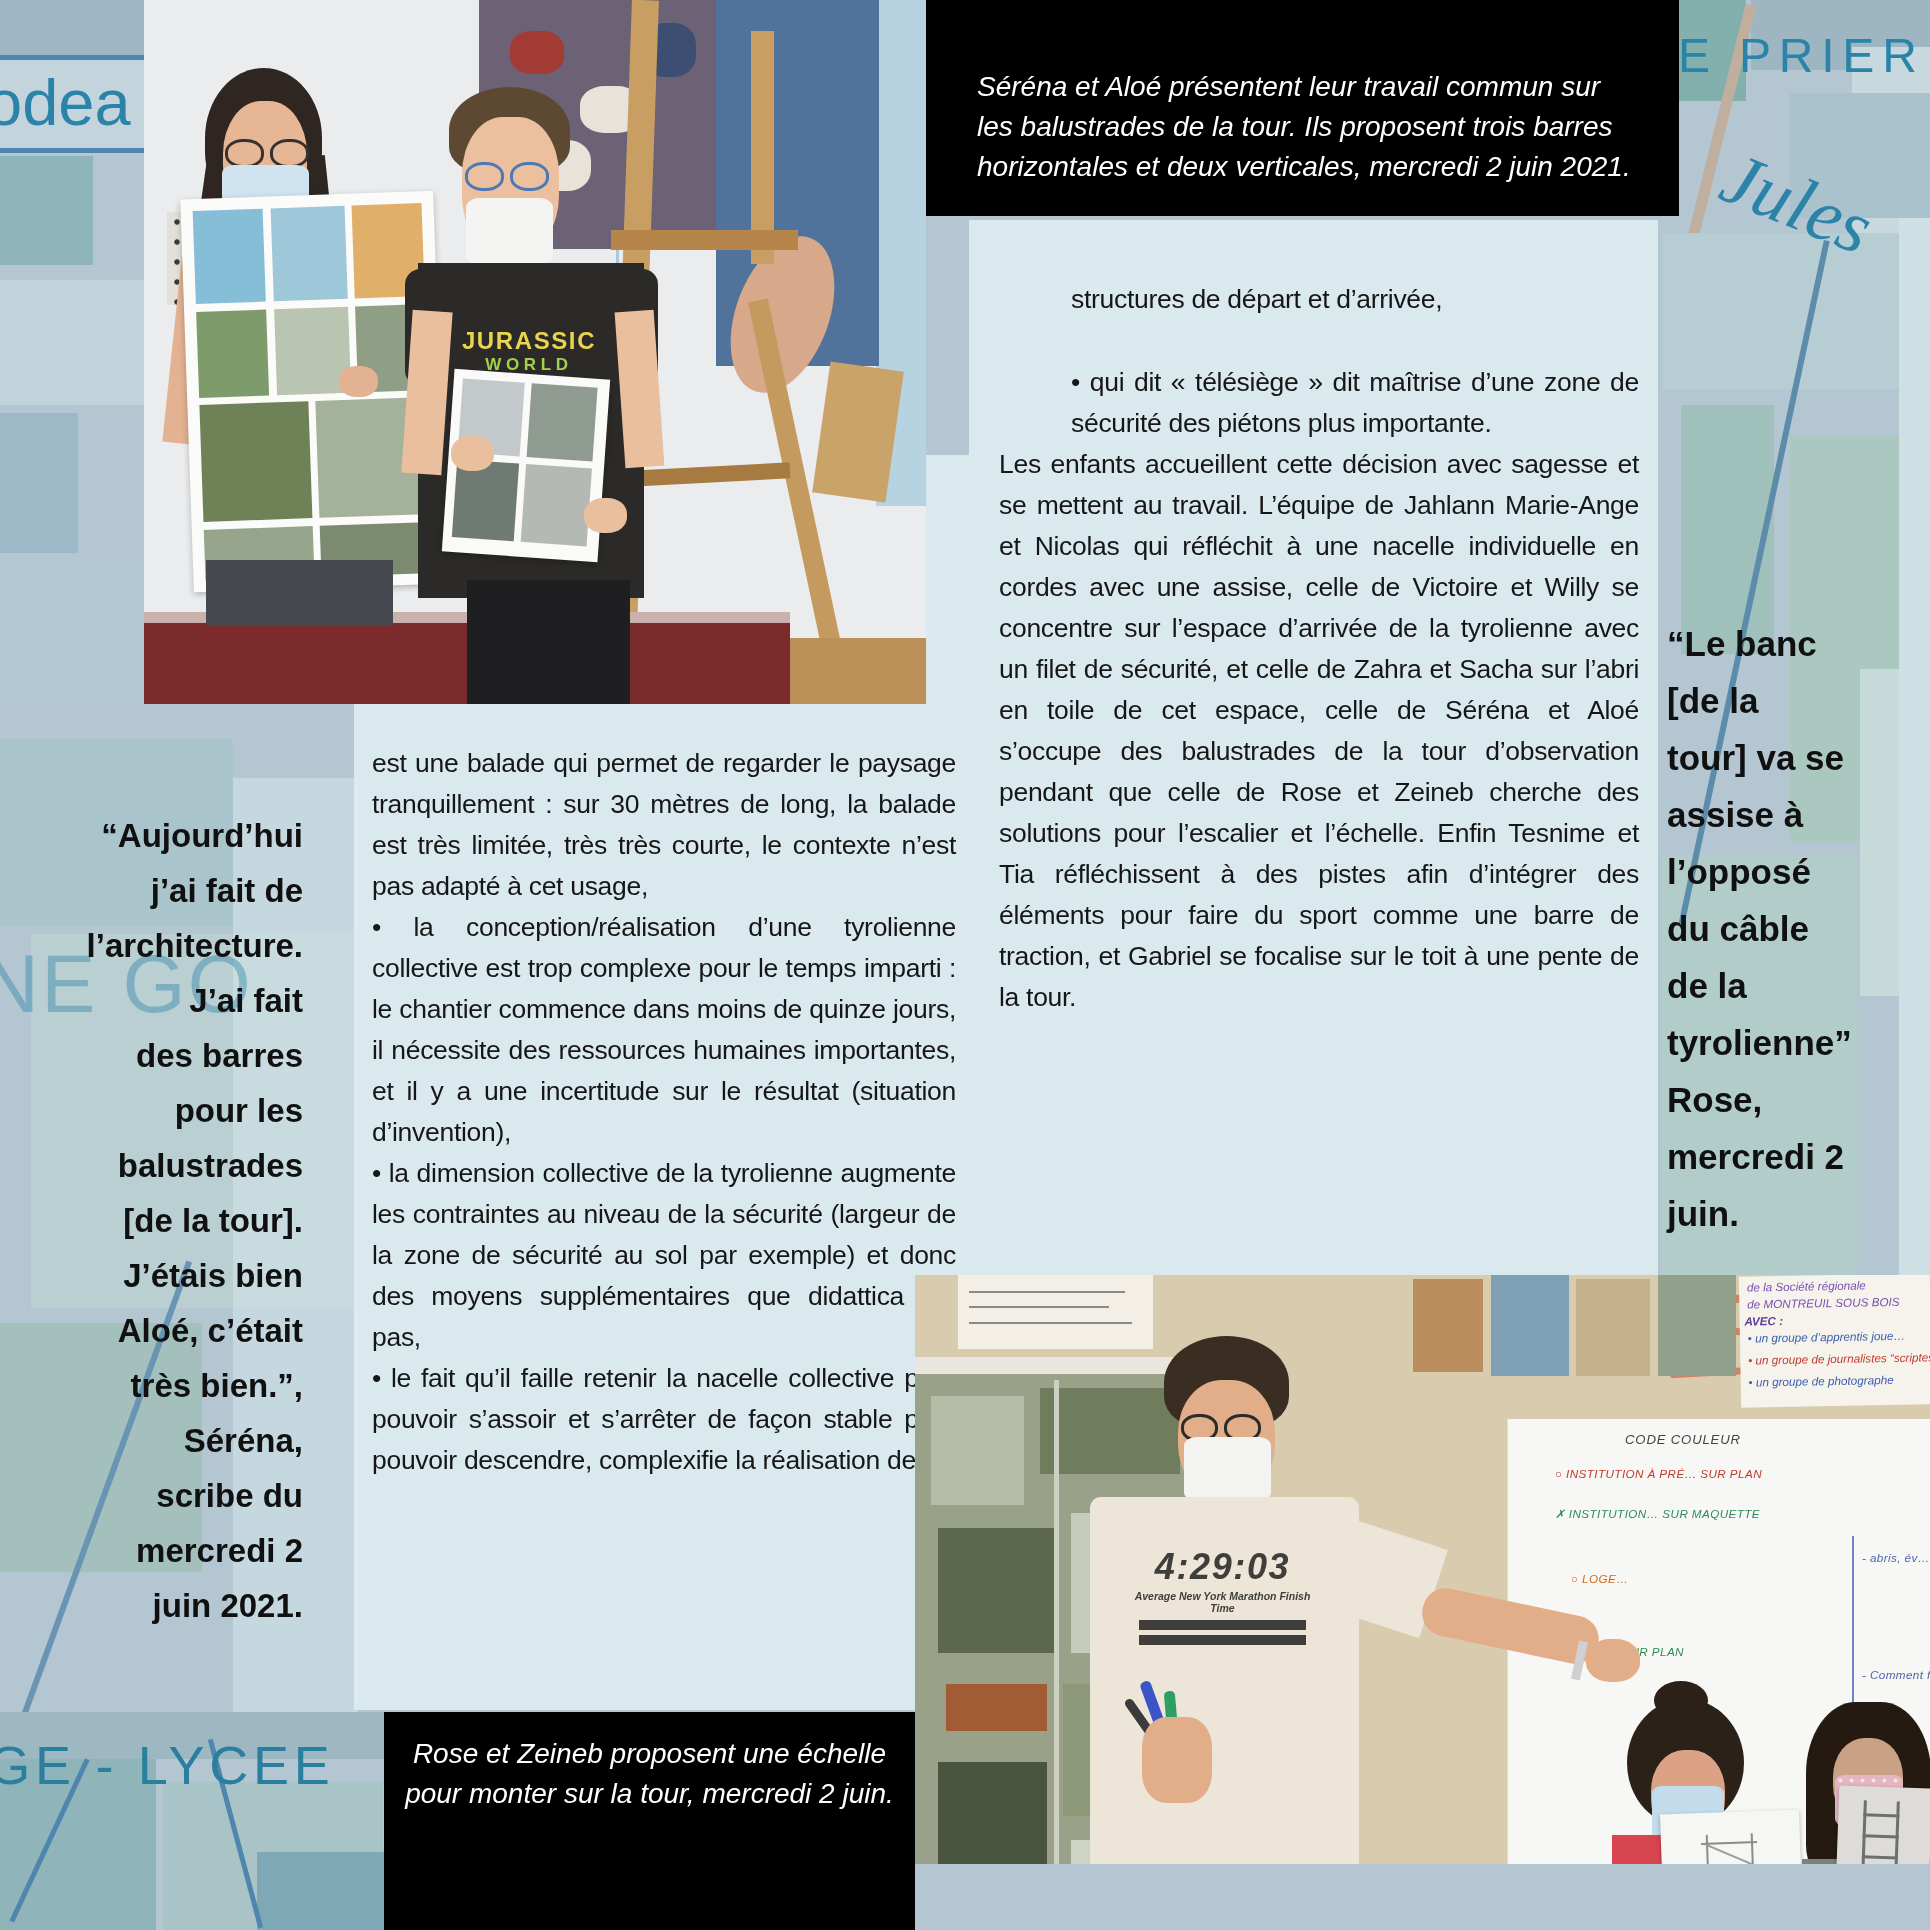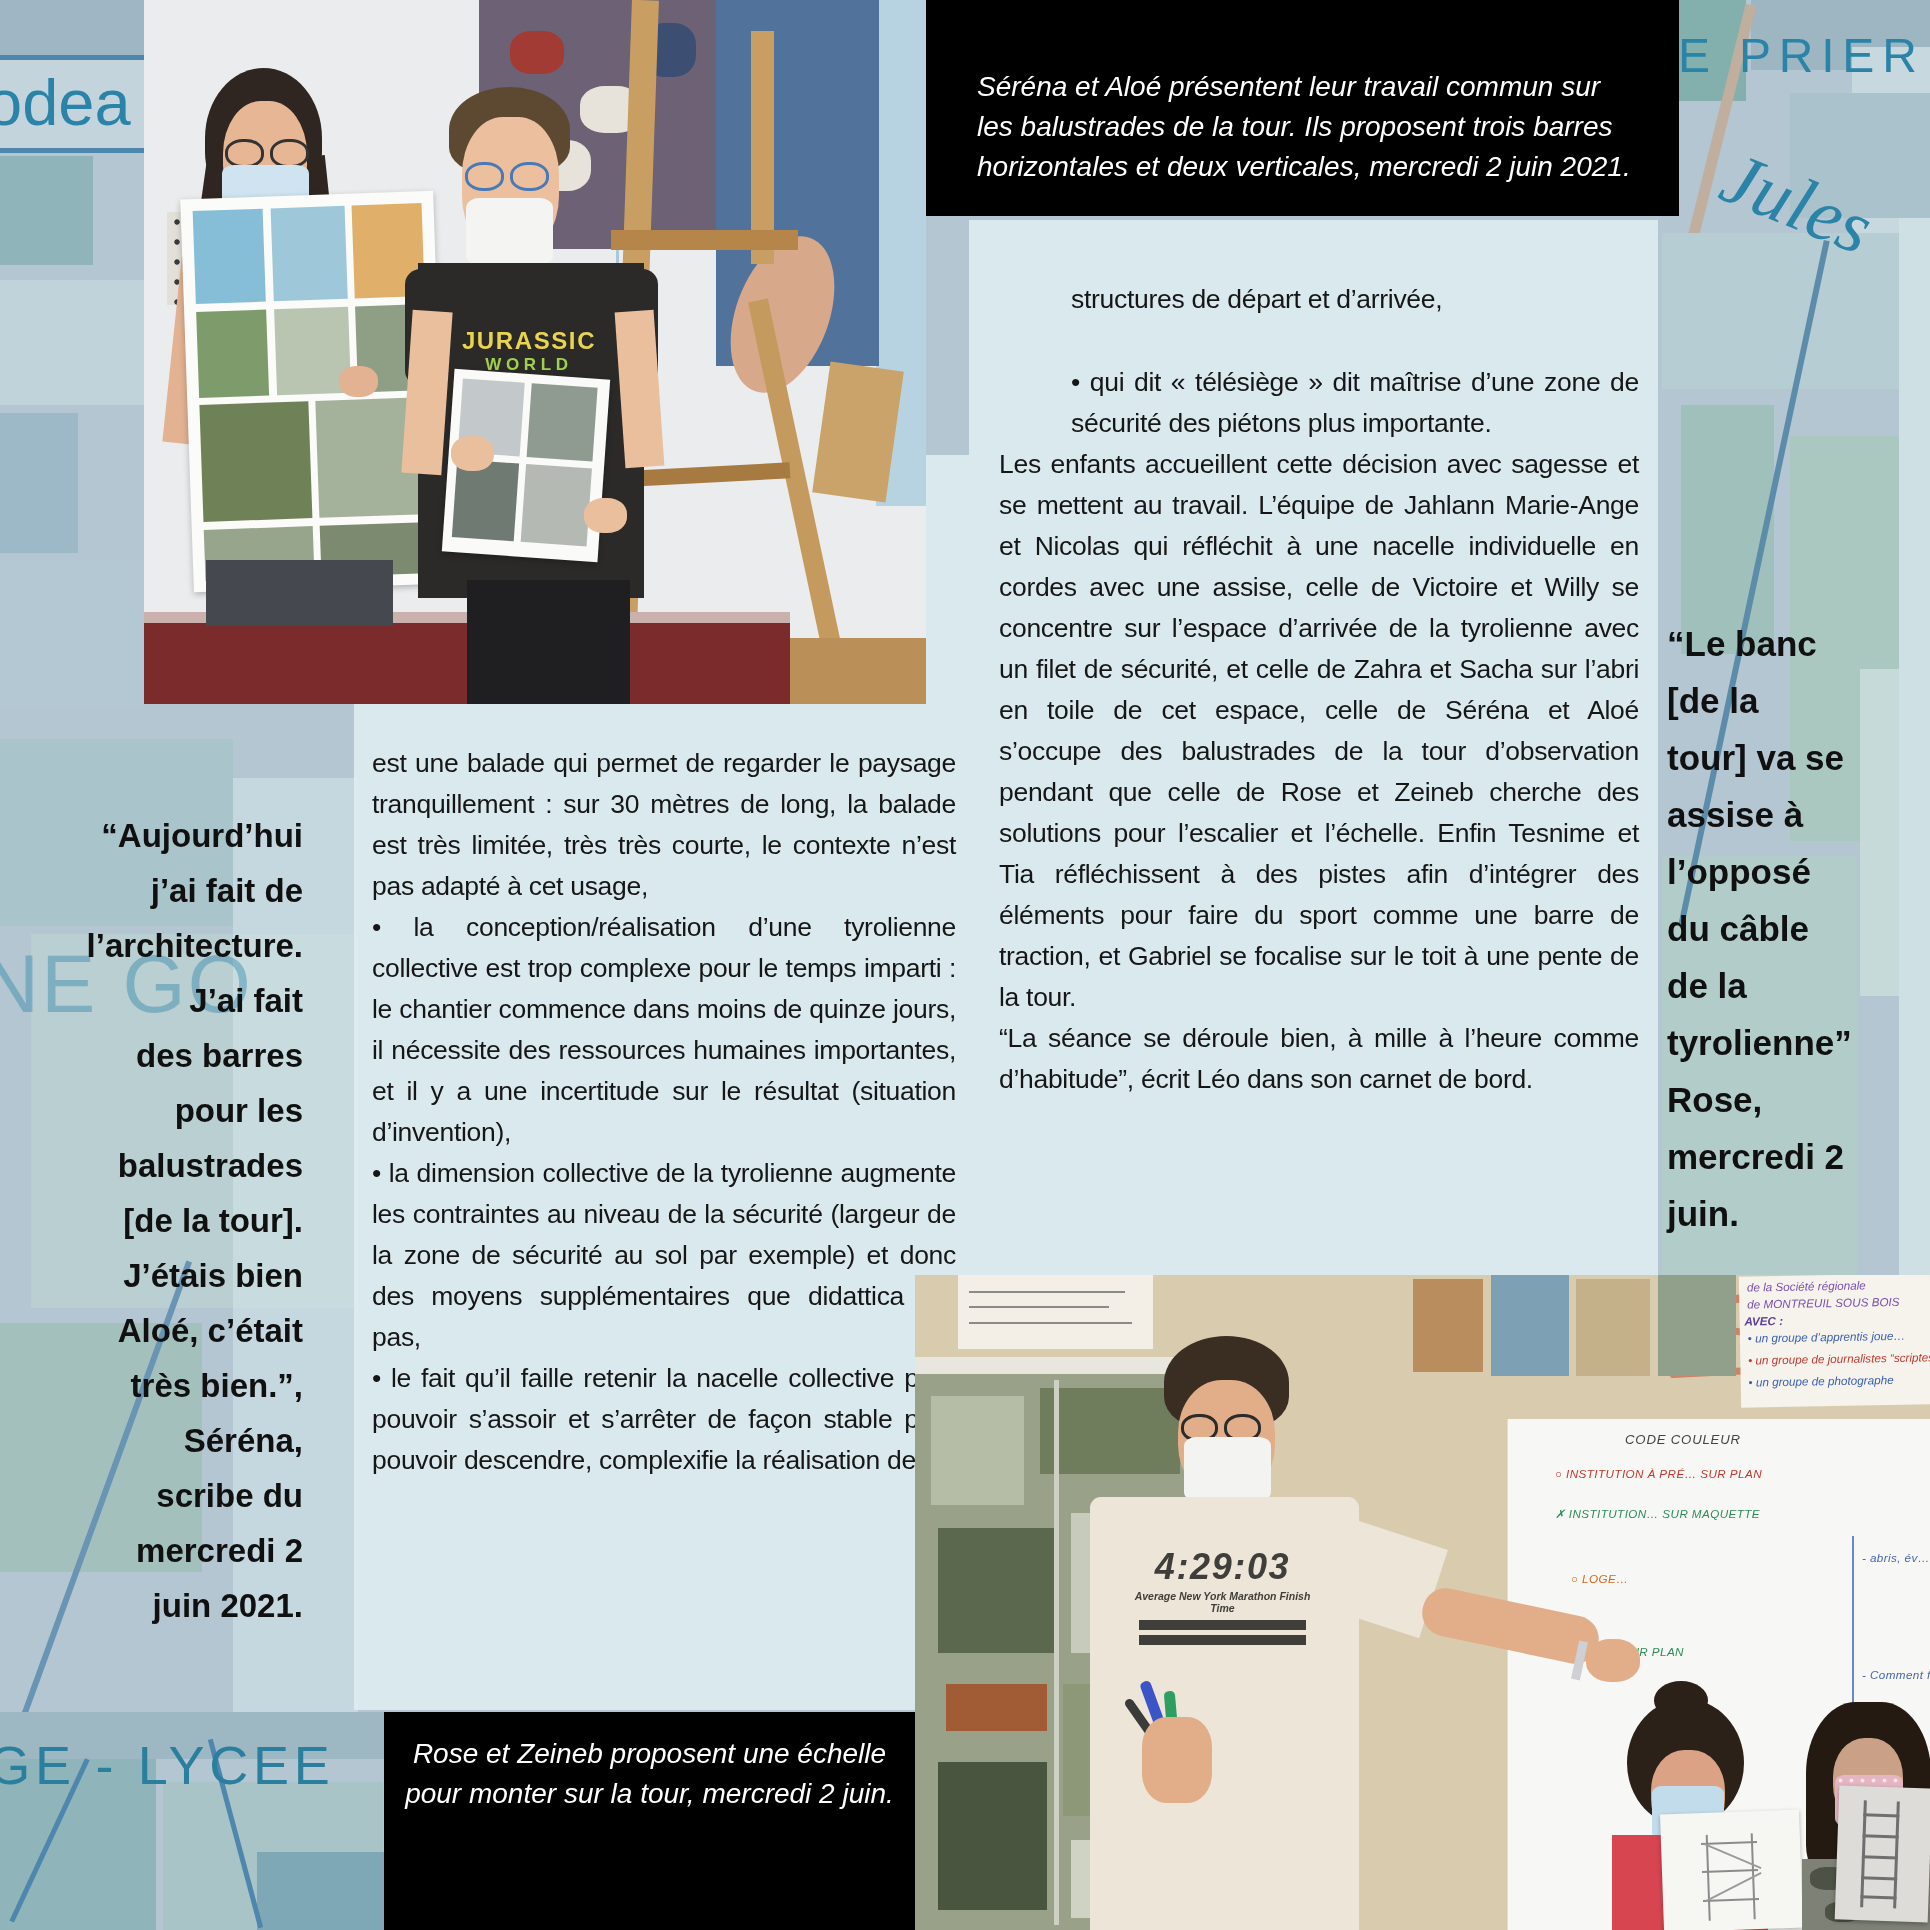--- a/index.html
+++ b/index.html
@@ -173,21 +173,20 @@
       <div class="line">Séréna et Aloé présentent leur travail commun sur</div>
       <div class="line">les balustrades de la tour. Ils proposent trois barres</div>
       <div class="line">horizontales et deux verticales, mercredi 2 juin 2021.</div>
     </div>
   </div>
 
   <div class="abs col" style="left:999px;top:237px;width:640px;">
     <p class="indent">structures de départ et d’arrivée,</p>
     <p class="indent">•   qui dit « télésiège » dit maîtrise d’une zone de sécurité des piétons plus importante.</p>
     <p>Les enfants accueillent cette décision avec sagesse et se mettent au travail. L’équipe de Jahlann Marie-Ange et Nicolas qui réfléchit à une nacelle individuelle en cordes avec une assise, celle de Victoire et Willy se concentre sur l’espace d’arrivée de la tyrolienne avec un filet de sécurité, et celle de Zahra et Sacha sur l’abri en toile de cet espace, celle de Séréna et Aloé s’occupe des balustrades de la tour d’observation pendant que celle de Rose et Zeineb cherche des solutions pour l’escalier et l’échelle. Enfin Tesnime et Tia réfléchissent à des pistes afin d’intégrer des éléments pour faire du sport comme une barre de traction, et Gabriel se focalise sur le toit à une pente de la tour.</p>
-    <p>“La séance se déroule bien, à mille à l’heure comme d’habitude”, écrit Léo dans son carnet de bord.</p>
   </div>
 
   <div class="abs col" style="left:372px;top:743px;width:584px;">
     <p>est une balade qui permet de regarder le paysage tranquillement : sur 30 mètres de long, la balade est très limitée, très très courte, le contexte n’est pas adapté à cet usage,</p>
     <p>•   la conception/réalisation d’une tyrolienne collective est trop complexe pour le temps imparti : le chantier commence dans moins de quinze jours, il nécessite des ressources humaines importantes, et il y a une incertitude sur le résultat (situation d’invention),</p>
     <p>•   la dimension collective de la tyrolienne augmente les contraintes au niveau de la sécurité (largeur de la zone de sécurité au sol par exemple) et donc des moyens supplémentaires que didattica n’a pas,</p>
     <p>•   le fait qu’il faille retenir la nacelle collective pour pouvoir s’assoir et s’arrêter de façon stable pour pouvoir descendre, complexifie la réalisation des</p>
   </div>
 
   <div class="quote qleft" style="left:31px;top:808px;width:272px;">
@@ -222,21 +221,21 @@
     <div class="line">juin.</div>
   </div>
 
   <div class="capbox" style="left:384px;top:1712px;width:531px;height:218px;text-align:center;">
     <div style="padding-top:22px;">
       <div class="line">Rose et Zeineb proposent une échelle</div>
       <div class="line">pour monter sur la tour, mercredi 2 juin.</div>
     </div>
   </div>
 
-  <div class="photo" style="left:915px;top:1275px;width:1016px;height:655px;background:#d8cbae;">
+  <div class="photo" style="left:915px;top:1275px;width:1016px;height:589px;background:#d8cbae;">
 
     <div class="scrib" style="left:763px;top:19.5px;width:117px;height:7.8px;transform:rotate(-8deg);"></div>
     <div class="scrib" style="left:786px;top:54px;width:93px;height:7px;transform:rotate(6deg);"></div>
     <div class="scrib" style="left:755px;top:93px;width:125px;height:7px;transform:rotate(-3deg);"></div>
 
     <div class="d" style="left:43px;top:0;width:195px;height:74px;background:#f3efe6;">
       <div class="d" style="left:11px;top:15.6px;width:156px;height:2.3px;background:#8a8a8a;"></div>
       <div class="d" style="left:11px;top:31px;width:140px;height:2.3px;background:#8a8a8a;"></div>
       <div class="d" style="left:11px;top:47px;width:163px;height:2.3px;background:#8a8a8a;"></div>
     </div>

